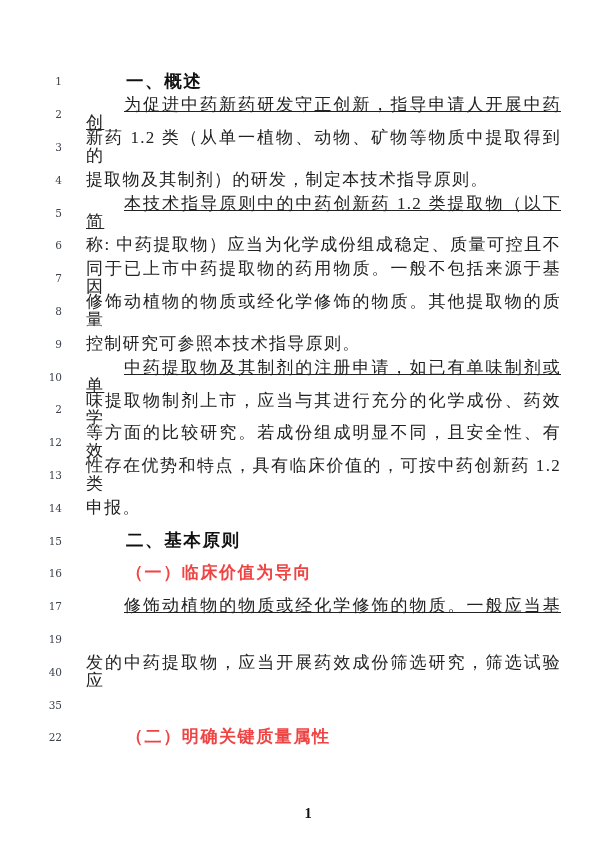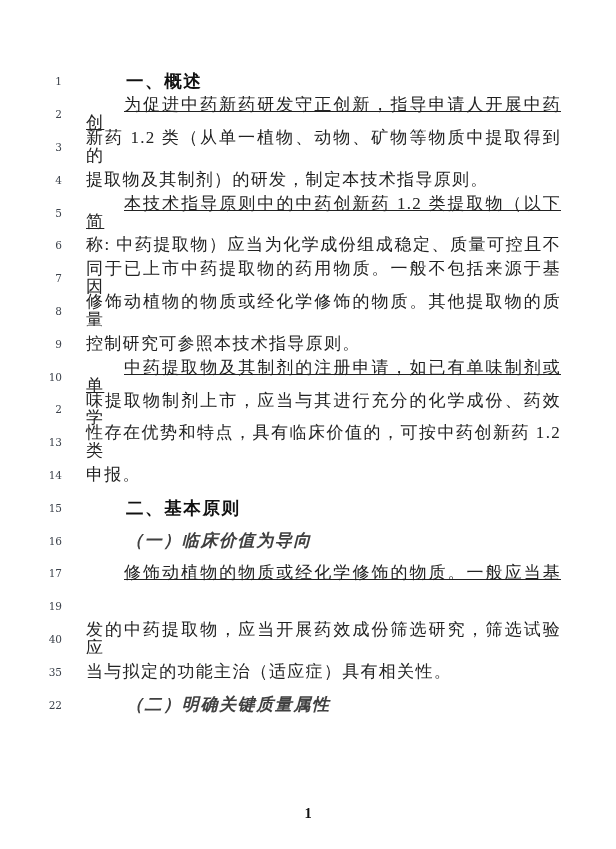--- a/index.html
+++ b/index.html
@@ -58,24 +58,23 @@
   .line.h1 .ltext {
     font-family: "Liberation Sans", "DejaVu Sans", sans-serif;
     font-weight: bold;
     color: #111111;
     text-indent: 40px;
     font-size: 17.5px;
     letter-spacing: 1.6px;
   }
   .line.h2 .ltext {
     font-weight: bold;
-    color: #404040;
+    color: #ef4444;
     text-indent: 40px;
     letter-spacing: 1.6px;
-    font-style: italic;
   }
   .footer {
     position: absolute;
     top: 805px;
     left: 0;
     width: 616px;
     text-align: center;
     font-size: 14.5px;
     font-weight: bold;
     color: #111111;
@@ -135,20 +134,24 @@
   <div class="line body indent fill">
     <span class="lnum">10</span>
     <span class="ltext">中药提取物及其制剂的注册申请，如已有单味制剂或单</span>
   </div>
 
   <div class="line body fill">
     <span class="lnum">2</span>
     <span class="ltext">味提取物制剂上市，应当与其进行充分的化学成份、药效学</span>
   </div>
 
+  <div class="line body fill">
+    <span class="lnum">12</span>
+    <span class="ltext">等方面的比较研究。若成份组成明显不同，且安全性、有效</span>
+  </div>
 
   <div class="line body fill">
     <span class="lnum">13</span>
     <span class="ltext">性存在优势和特点，具有临床价值的，可按中药创新药 1.2 类</span>
   </div>
 
   <div class="line body">
     <span class="lnum">14</span>
     <span class="ltext">申报。</span>
   </div>
@@ -173,21 +176,20 @@
     <span class="lnum">19</span>
   </div>
 
   <div class="line body fill">
     <span class="lnum">40</span>
     <span class="ltext">发的中药提取物，应当开展药效成份筛选研究，筛选试验应</span>
   </div>
 
   <div class="line body">
     <span class="lnum">35</span>
-    <span class="ltext">当与拟定的功能主治（适应症）具有相关性。</span>
   </div>
 
   <div class="line h2">
     <span class="lnum">22</span>
     <span class="ltext">（二）明确关键质量属性</span>
   </div>
 </div>
   <div class="footer">1</div>
 </div>
 

